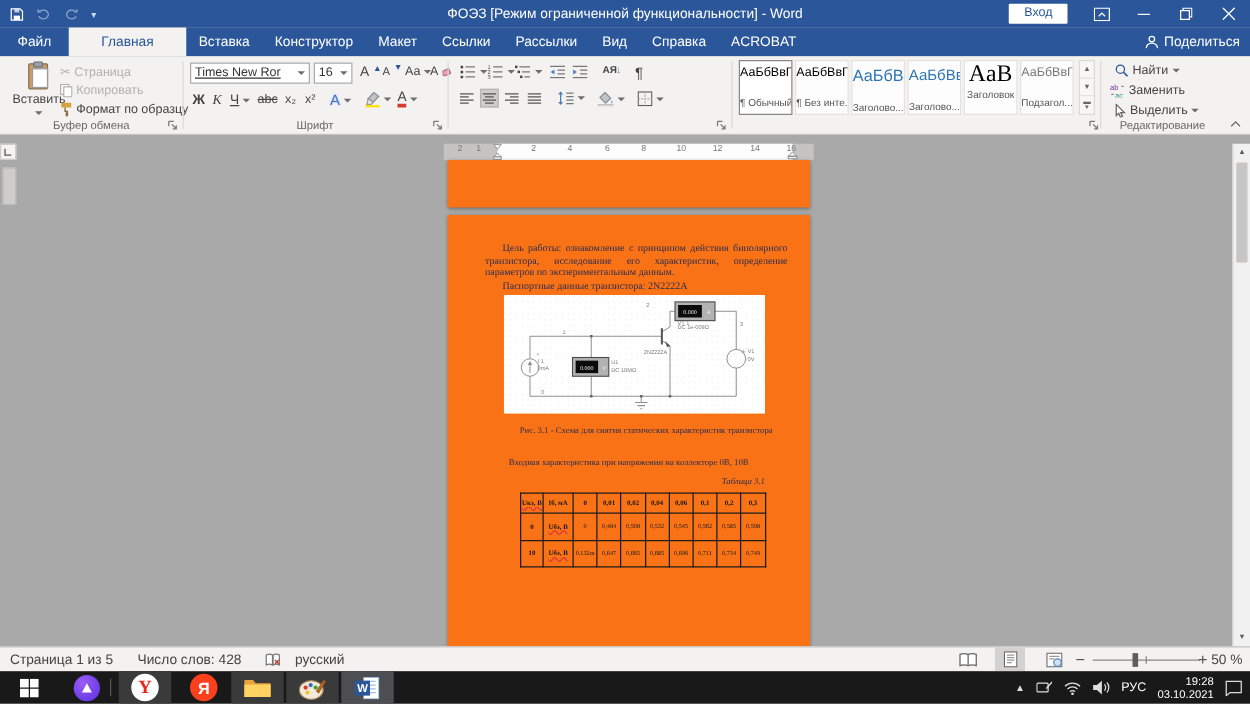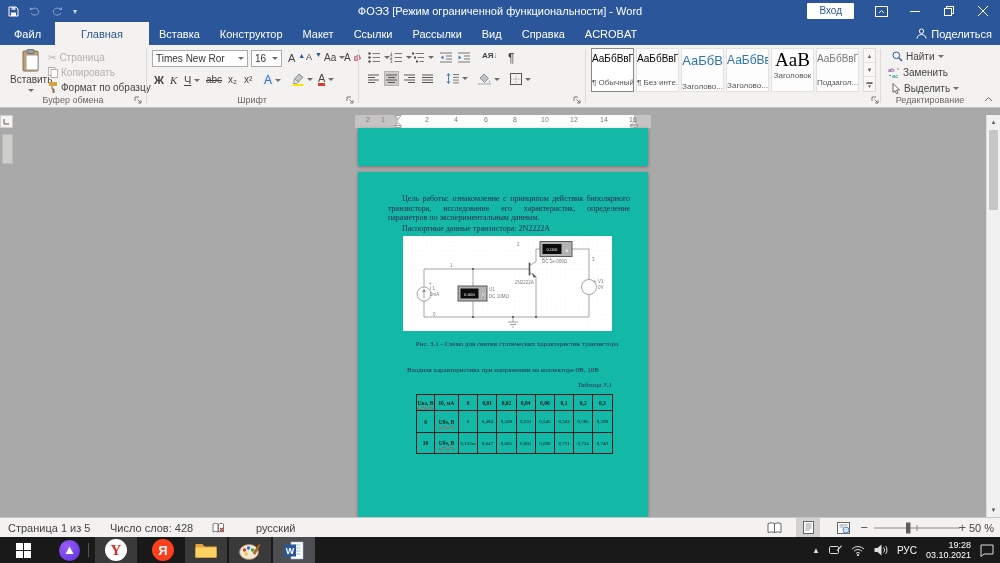--- a/index.html
+++ b/index.html
@@ -34,21 +34,21 @@
   .stylecard{position:absolute;top:3px;width:43px;height:44px;background:#fdfdfd;border:1px solid #e4e2df;
              text-align:center;overflow:hidden;}
   .stylecard.sel{border:1px solid #8a8886;background:#fff;}
   .stylecard .samp{font-size:10px;margin-top:4px;white-space:nowrap;}
   .stylecard .snam{font-size:8px;color:#555;margin-top:14px;white-space:nowrap;}
   
   #docarea{left:0;top:108px;width:1000px;height:409px;background:#a9a9a9;}
   #ruler{position:absolute;left:355px;top:7px;width:296px;height:13px;background:#c6c4c2;}
   #ruler .inner{position:absolute;left:43px;top:0;width:236px;height:13px;background:#fdfdfd;}
   .rmark{position:absolute;top:1px;font-size:7px;color:#7a7a7a;transform:translateX(-50%);}
-  .page{position:absolute;left:358px;width:290px;background:#14b8a6;box-shadow:0 1px 3px rgba(0,0,0,.35);}
+  .page{position:absolute;left:358px;width:290px;background:#f97316;box-shadow:0 1px 3px rgba(0,0,0,.35);}
   .doc-serif{font-family:"Liberation Serif",serif;color:#2b2b4f;}
   .misspell{text-decoration-line:underline;text-decoration-style:wavy;text-decoration-color:#e03a3a;
             text-decoration-thickness:1px;text-underline-offset:1px;}
   #vscroll{position:absolute;right:0;top:7px;width:14px;height:402px;background:#f1f1f1;border-left:1px solid #dedede;}
   
   table.wtbl{border-collapse:collapse;font-family:"Liberation Serif",serif;color:#151515;}
   table.wtbl td{border:1px solid #1c1c1c;text-align:center;vertical-align:middle;padding:0;font-size:5.5px;}
   table.wtbl .hd{font-weight:bold;}
   
   #statusbar{left:0;top:517px;width:1000px;height:20px;background:#f3f2f1;border-top:1px solid #c6c4c2;
@@ -179,21 +179,21 @@
     <div class="grp-label" style="left:0;width:146px;">Буфер обмена</div>
     <span class="abs" style="left:134px;bottom:3px;">
       <svg width="8" height="8" viewBox="0 0 8 8">
           <path d="M1,1 h4 M1,1 v4" stroke="#7a7876" fill="none"></path>
           <path d="M3.5,3.5 L7,7 M7,4.2 V7 H4.2" stroke="#7a7876" fill="none"></path>
         </svg>
     </span>
     <div class="gsep" style="left:146px;"></div>
 
     <div class="combo" style="left:152px;top:5px;width:96px;">
-      <span style="overflow:hidden;white-space:nowrap;">Times New Ror</span>
+      <span style="overflow:hidden;white-space:nowrap;text-decoration:underline;">Times New Ror</span>
         <span class="dar"></span>
     </div>
     <div class="combo" style="left:251px;top:5px;width:31px;">
       <span>16</span>
         <span class="dar"></span>
     </div>
     <div class="rbtn" style="left:288px;top:7px;">
       <span style="font-size:11px;">А</span>
         <span style="color:#2b579a;font-size:7px;margin-top:-6px;">▲</span>
     </div>
@@ -646,21 +646,21 @@
 
   <div id="statusbar" class="abs">
     <div class="sitem" style="left:8px;">Страница 1 из 5</div>
     <div class="sitem" style="left:110px;">Число слов: 428</div>
     <div class="sitem" style="left:212px;">
       <svg width="13" height="12" viewBox="0 0 13 12">
           <path d="M1,2 q2.5,-1.4 5,0 v8 q-2.5,-1.4 -5,0 z M11.5,2 q-2.5,-1.4 -5,0 v8 q2.5,-1.4 5,0 z" fill="#fff" stroke="#777"></path>
           <path d="M8,6 l3,3 m0,-3 l-3,3" stroke="#c0392b" stroke-width="1.1"></path>
         </svg>
     </div>
-    <div class="sitem" style="left:256px;">русский</div>
+    <div class="sitem" style="left:236px;">русский</div>
     <div class="sitem" style="right:218px;">
       <svg width="15" height="12" viewBox="0 0 15 12">
           <path d="M1,1.5 q3,-1.3 6.5,0 q3.5,-1.3 6.5,0 v9 q-3,-1.3 -6.5,0 q-3.5,-1.3 -6.5,0 z" fill="#fff" stroke="#666"></path>
           <path d="M7.5,1.5 v9" stroke="#666"></path>
         </svg>
     </div>
     <div class="sitem" style="right:180px;width:24px;height:19px;background:#d4d2d0;justify-content:center;">
       <svg width="11" height="13" viewBox="0 0 11 13">
           <rect x=".5" y=".5" width="10" height="12" fill="#fff" stroke="#666"></rect>
           <path d="M2.5,3 h6 M2.5,5 h6 M2.5,7 h6 M2.5,9 h4" stroke="#999"></path>

